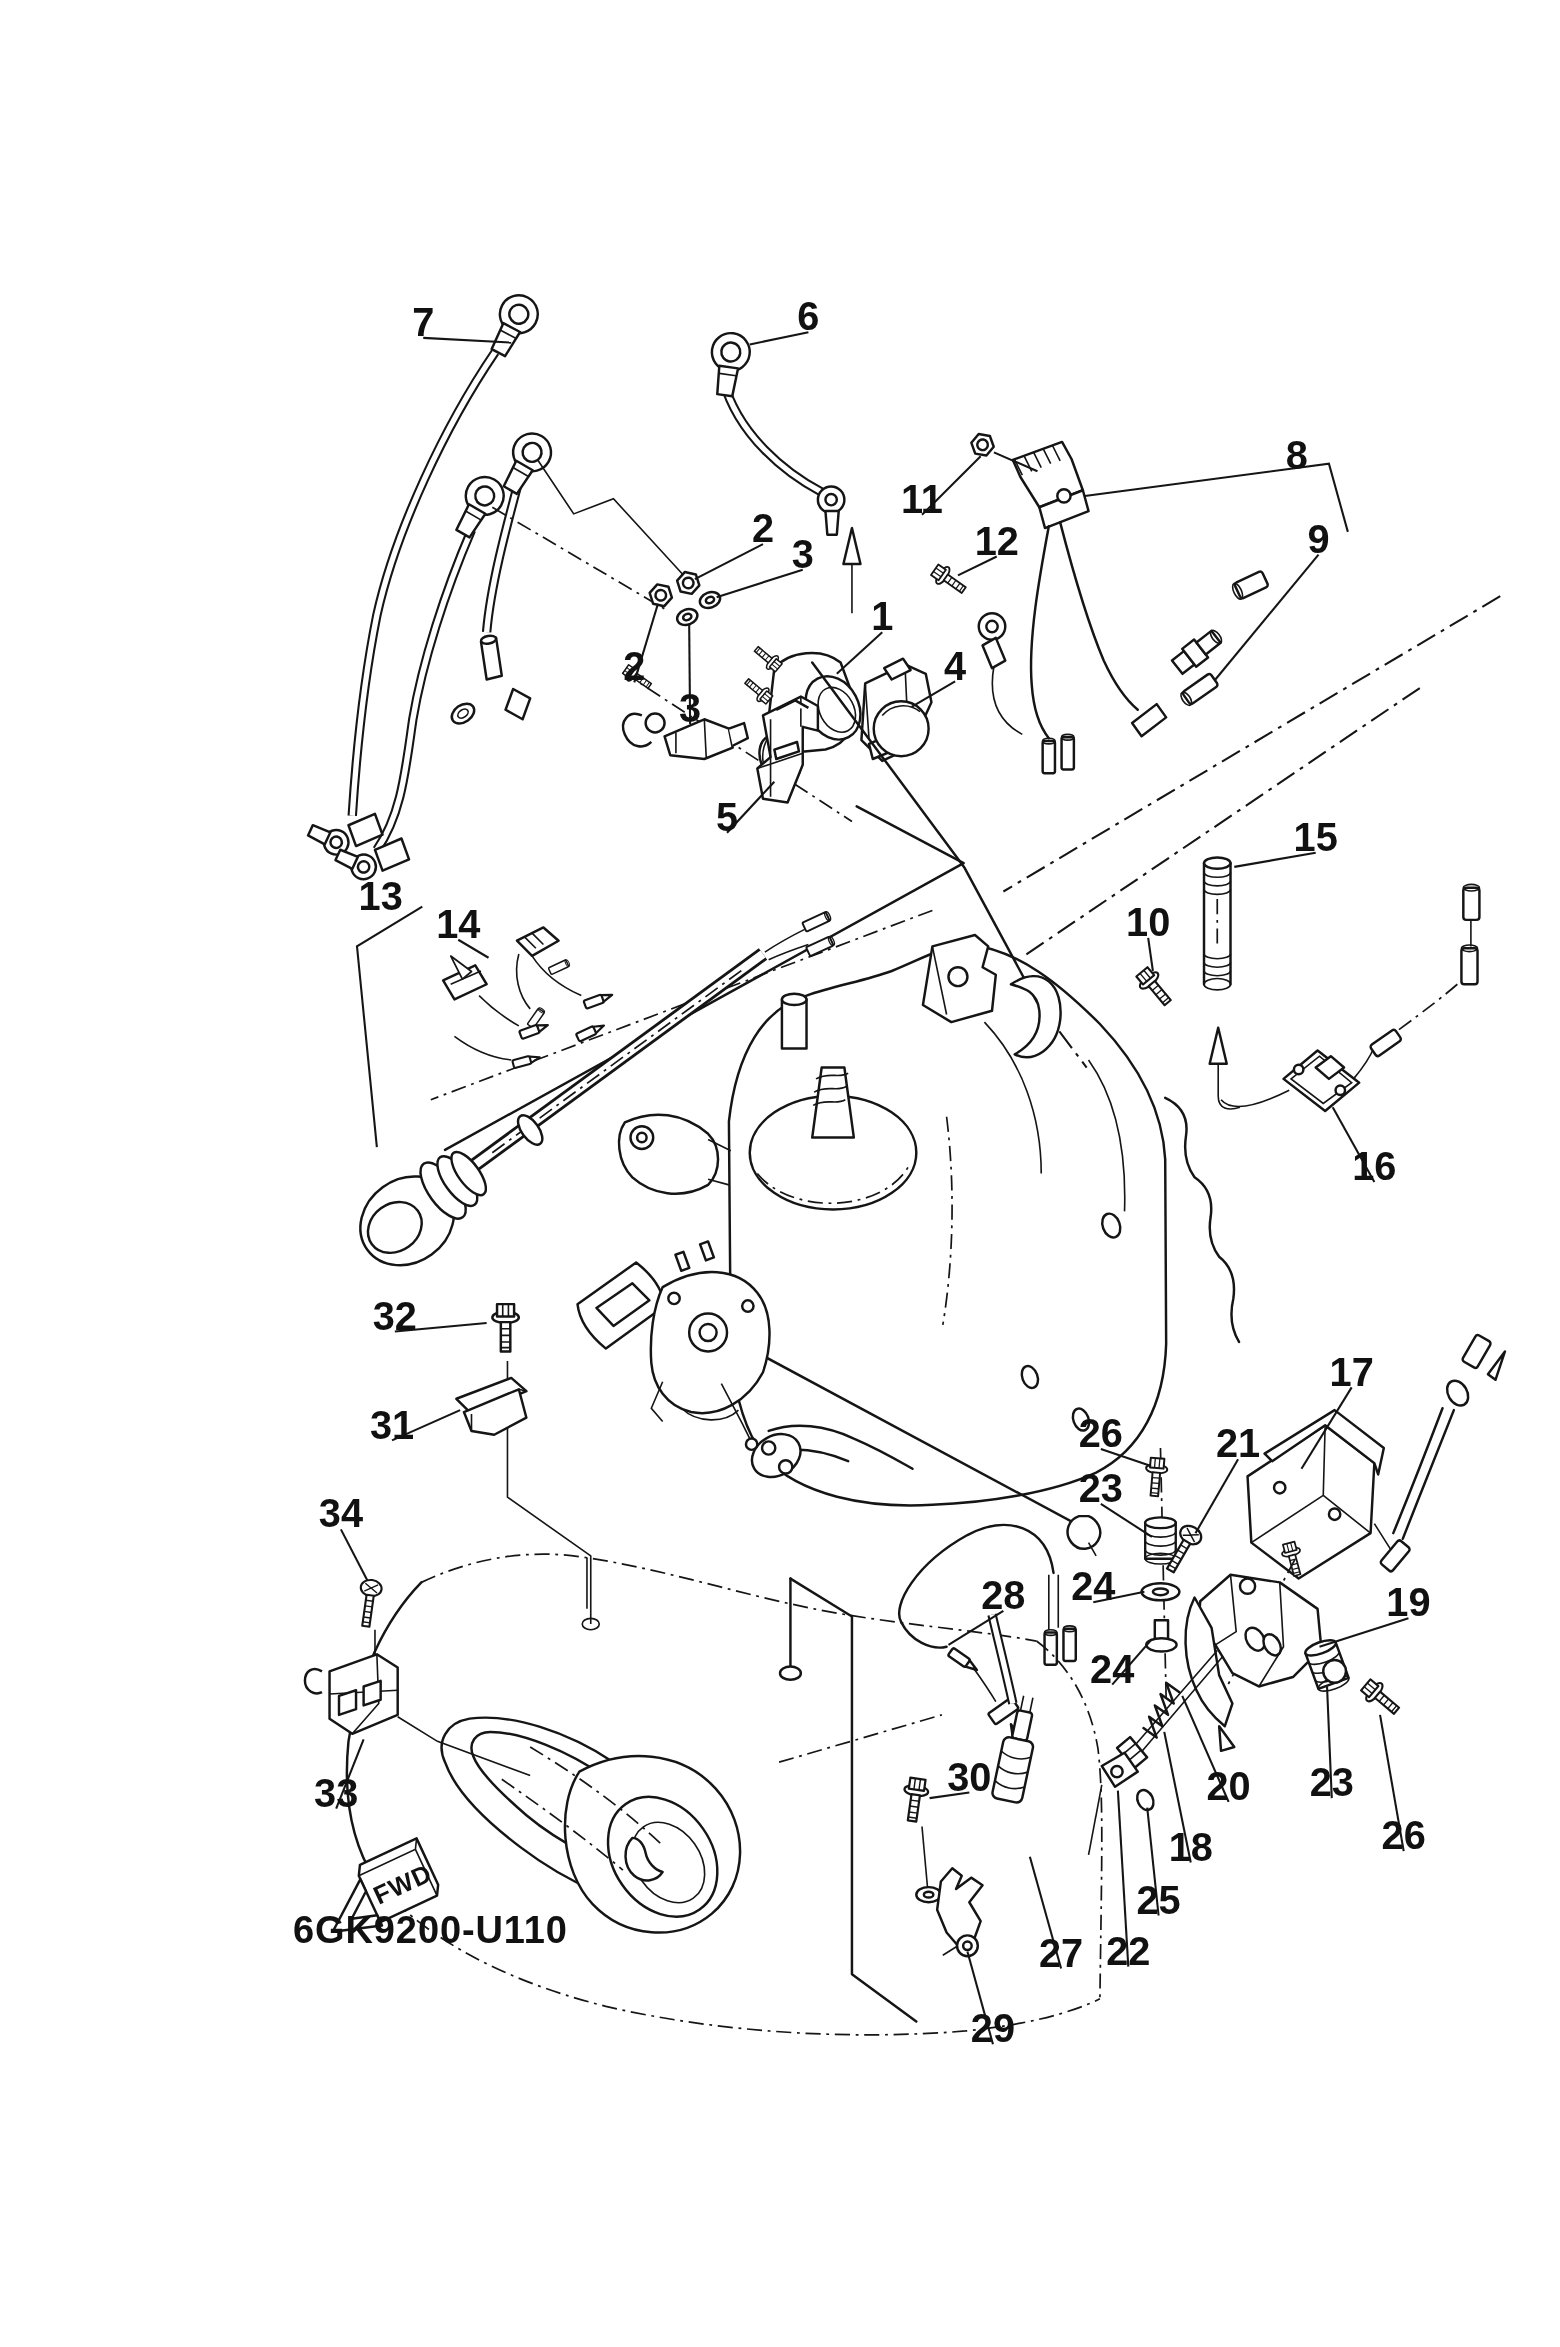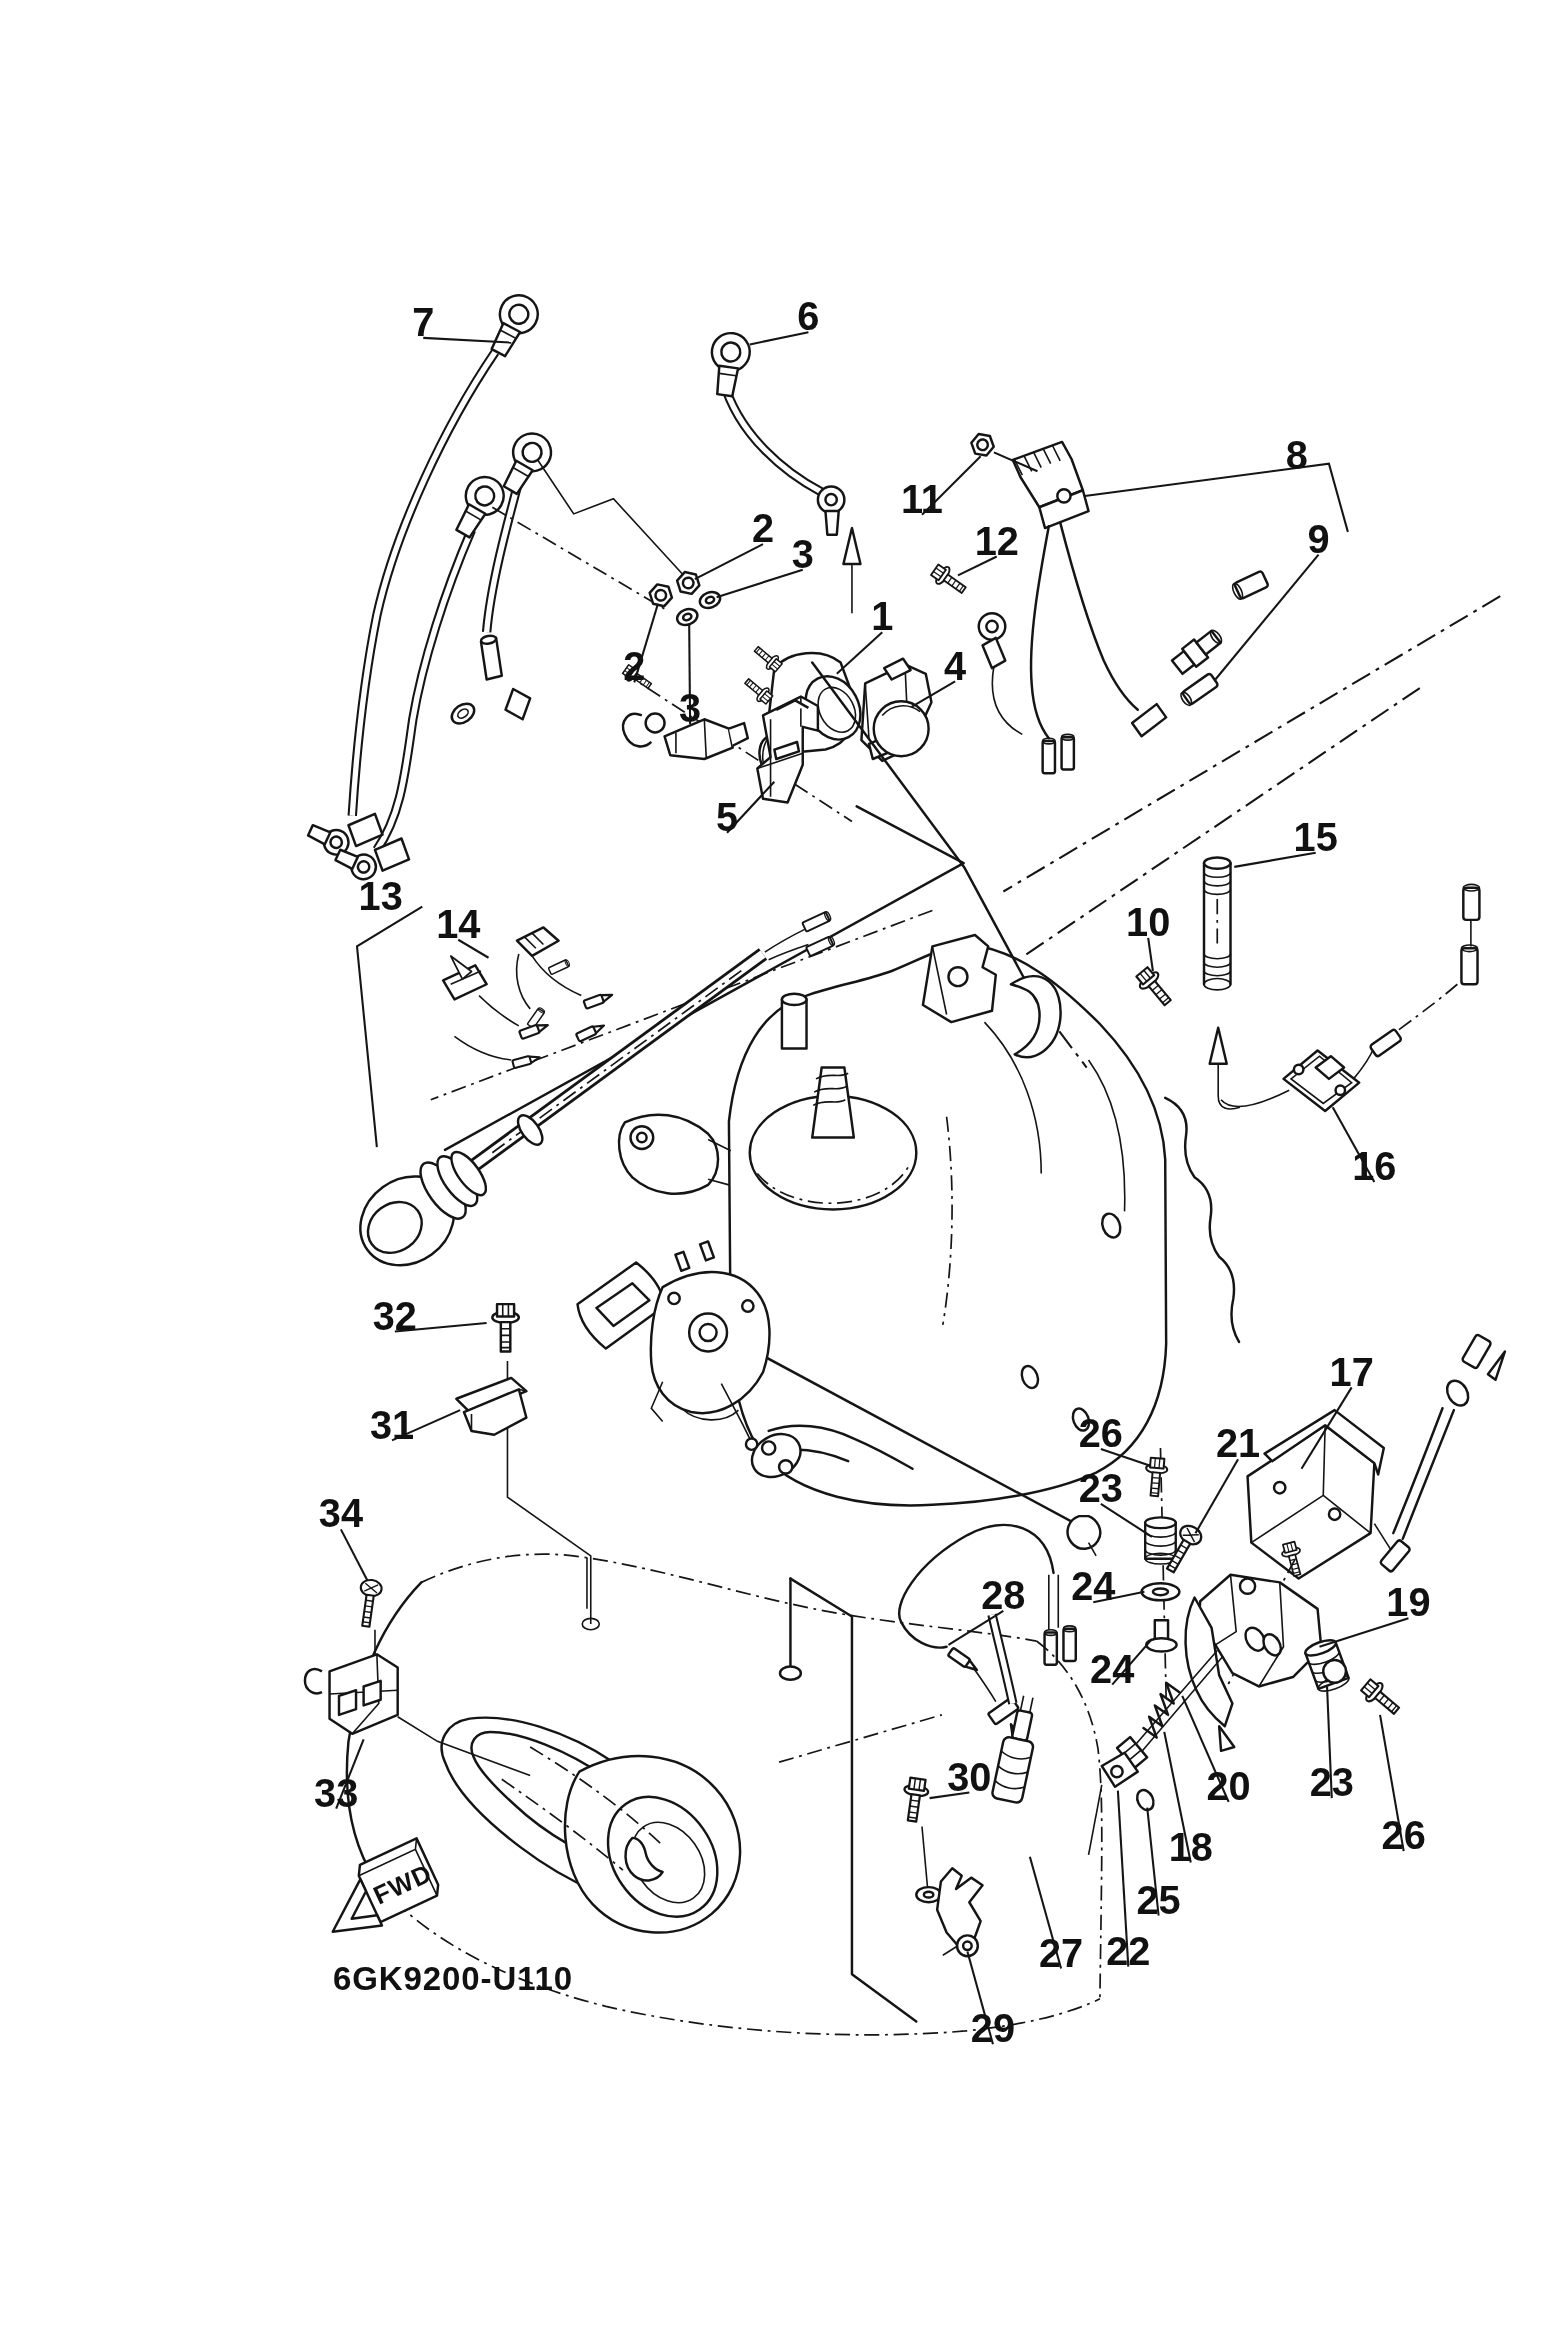--- a/index.html
+++ b/index.html
@@ -10,22 +10,22 @@
   .lnw{stroke:#151515;stroke-width:2.6;fill:#ffffff;stroke-linejoin:round;}
   .thin{stroke:#151515;stroke-width:1.7;fill:none;}
   .lead{stroke:#151515;stroke-width:2.2;fill:none;}
   .dd{stroke:#151515;stroke-width:2.2;fill:none;stroke-dasharray:22 7 4 7;}
   .ddt{stroke:#151515;stroke-width:1.8;fill:none;stroke-dasharray:16 6 3 6;}
   .tube9{stroke:#151515;stroke-width:10;fill:none;}
   .tube5{stroke:#ffffff;stroke-width:5.6;fill:none;}
   .tube13{stroke:#151515;stroke-width:15;fill:none;}
   .tube8{stroke:#ffffff;stroke-width:9;fill:none;}
   .callout{font-weight:700;font-size:42px;fill:#111;}
-  .part-code{position:absolute;left:293px;top:1960px;font-size:33px;font-weight:700;color:#111;
-             letter-spacing:0.9px;margin-left:40px;}
+  .part-code{position:absolute;left:293px;top:1909px;font-size:38px;font-weight:700;color:#111;
+             letter-spacing:0.9px;}
   .fwd-text{font-weight:700;font-size:27px;fill:#111;letter-spacing:1px;}
 </style>
 </head>
 <body>
 
 <div class="stage">
 <svg width="1561" height="2348" viewBox="0 0 1649 2481">
   <defs>
     <g id="nut">
       <polygon class="lnw" points="12,0 6,10.5 -6,10.5 -12,0 -6,-10.5 6,-10.5"></polygon>

